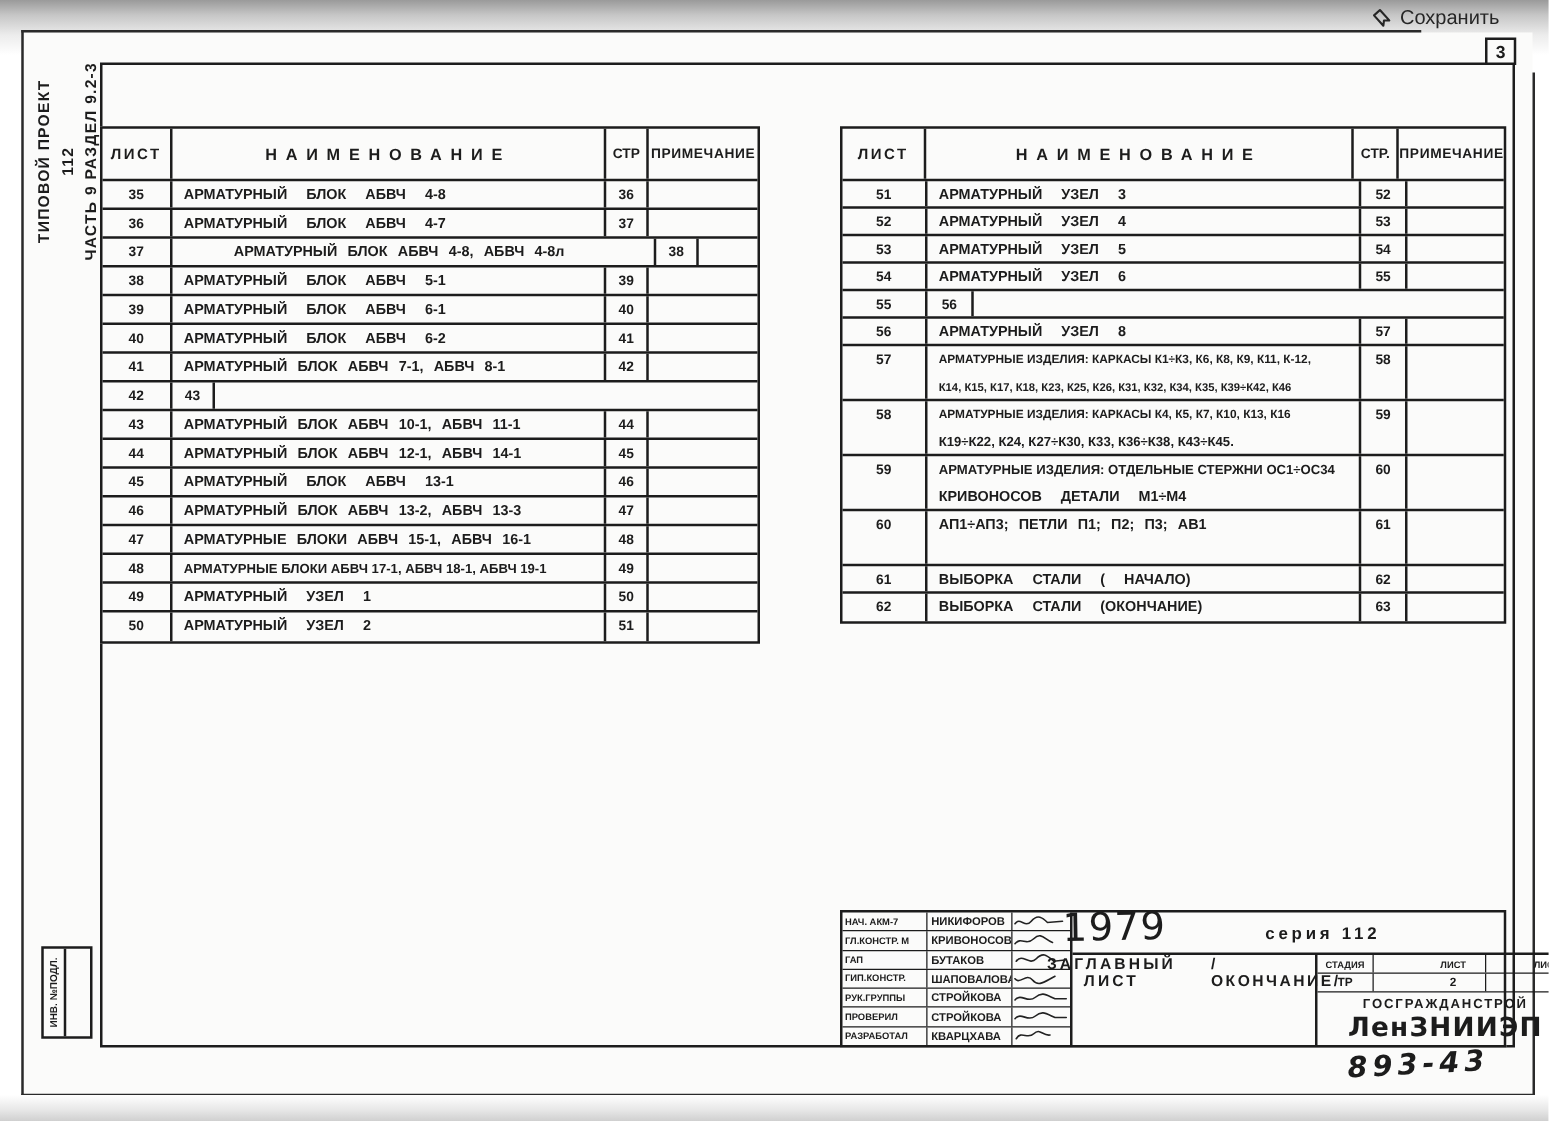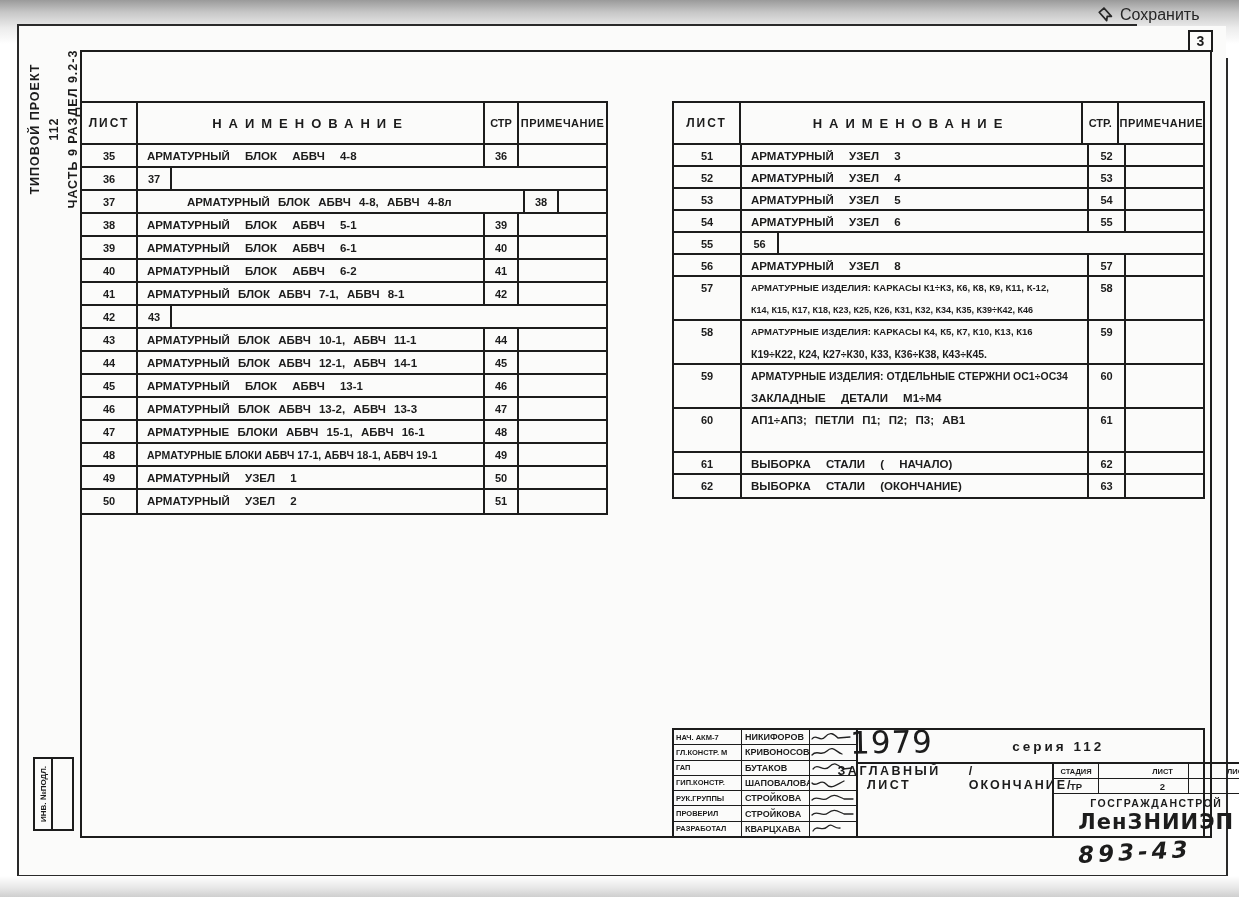--- a/index.html
+++ b/index.html
@@ -143,20 +143,23 @@
         <div class="tr" style="height: 23px;">
           <div class="td c-sheet" style="line-height: 23px;">35</div>
           <div class="td c-name" style="line-height: 23px;">
             <div class="nline" style="font-size: 11.5px; word-spacing: 12px;">АРМАТУРНЫЙ БЛОК АБВЧ 4-8</div>
           </div>
           <div class="td c-page" style="line-height: 23px;">36</div>
           <div class="td c-note" style="line-height: 23px;"></div>
         </div>
         <div class="tr" style="height: 23px;">
           <div class="td c-sheet" style="line-height: 23px;">36</div>
+          <div class="td c-name" style="line-height: 23px;">
+            <div class="nline" style="font-size: 11.5px; word-spacing: 12px;">АРМАТУРНЫЙ БЛОК АБВЧ 4-7</div>
+          </div>
           <div class="td c-page" style="line-height: 23px;">37</div>
           <div class="td c-note" style="line-height: 23px;"></div>
         </div>
         <div class="tr" style="height: 23px;">
           <div class="td c-sheet" style="line-height: 23px;">37</div>
           <div class="td c-name" style="line-height: 23px; margin-left: 40px;">
             <div class="nline" style="font-size: 11.5px; word-spacing: 5px;">АРМАТУРНЫЙ БЛОК АБВЧ 4-8, АБВЧ 4-8л</div>
           </div>
           <div class="td c-page" style="line-height: 23px;">38</div>
           <div class="td c-note" style="line-height: 23px;"></div>
@@ -333,21 +336,21 @@
             <div class="nline" style="font-size: 9.5px; word-spacing: 0px;">АРМАТУРНЫЕ ИЗДЕЛИЯ: КАРКАСЫ К4, К5, К7, К10, К13, К16</div>
             <div class="nline" style="font-size: 10.5px; word-spacing: 0px;">К19÷К22, К24, К27÷К30, К33, К36÷К38, К43÷К45.</div>
           </div>
           <div class="td c-page" style="line-height: 22px;">59</div>
           <div class="td c-note" style="line-height: 22px;"></div>
         </div>
         <div class="tr" style="height: 44px;">
           <div class="td c-sheet" style="line-height: 22px;">59</div>
           <div class="td c-name" style="line-height: 22px;">
             <div class="nline" style="font-size: 10.5px; word-spacing: 0px;">АРМАТУРНЫЕ ИЗДЕЛИЯ: ОТДЕЛЬНЫЕ СТЕРЖНИ ОС1÷ОС34</div>
-            <div class="nline" style="font-size: 11.5px; word-spacing: 12px;">ЗАКЛАДНЫЕ ДЕТАЛИ М1÷М4</div>
+            <div class="nline" style="font-size: 11.5px; word-spacing: 12px;">КРИВОНОСОВ ДЕТАЛИ М1÷М4</div>
           </div>
           <div class="td c-page" style="line-height: 22px;">60</div>
           <div class="td c-note" style="line-height: 22px;"></div>
         </div>
         <div class="tr" style="height: 44px;">
           <div class="td c-sheet" style="line-height: 22px;">60</div>
           <div class="td c-name" style="line-height: 22px;">
             <div class="nline" style="font-size: 11.5px; word-spacing: 5px;">АП1÷АП3; ПЕТЛИ П1; П2; П3; АВ1</div>
           </div>
           <div class="td c-page" style="line-height: 22px;">61</div>

